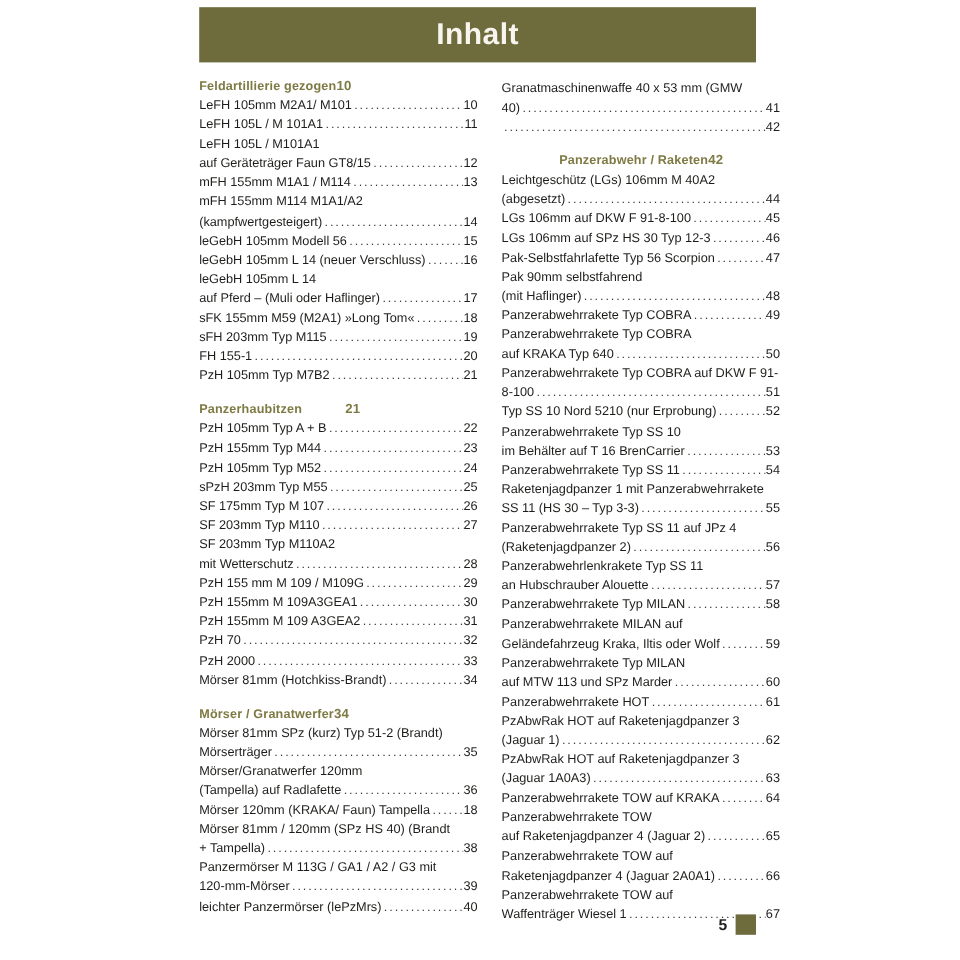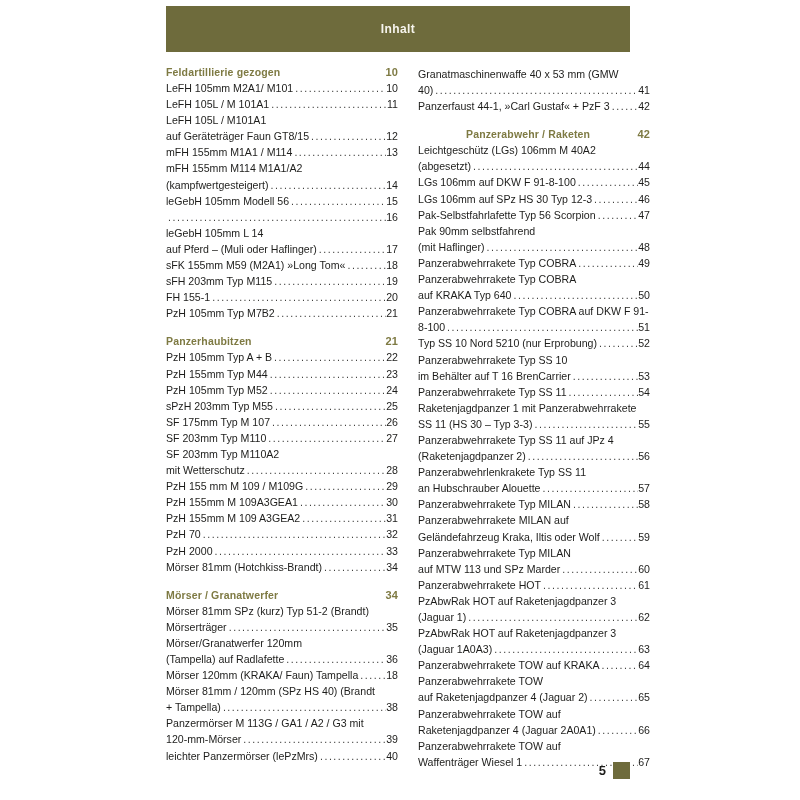--- a/index.html
+++ b/index.html
@@ -25,21 +25,21 @@
     top: 6px;
     width: 464px;
     height: 46px;
     background: #6e6b3c;
     display: flex;
     align-items: center;
     justify-content: center;
   }
   .header-title {
     color: #f7f5ee;
-    font-size: 12px;
+    font-size: 25px;
     font-weight: bold;
     letter-spacing: 0.4px;
   }
   .columns {
     position: absolute;
     left: 0;
     top: 66px;
     width: 800px;
     display: flex;
     gap: 0;
@@ -51,21 +51,21 @@
   .col-left {
     margin-left: 166px;
     padding-right: 8px;
   }
   .col-right {
     margin-left: 12px;
     padding-right: 8px;
   }
   .section-head {
     display: flex;
-    justify-content: space-between;
+    justify-content: flex-start;
     align-items: baseline;
     color: #7e7a43;
     font-weight: bold;
     font-size: 10.5px;
     letter-spacing: 0.15px;
     margin-bottom: 2px;
     margin-top: 0px;
   }
   .section-head .sh-title {
     white-space: nowrap;
@@ -177,20 +177,21 @@
           <span class="e-title">(kampfwertgesteigert)</span>
           <span class="e-dots">............................................................</span>
           <span class="e-page">14</span>
         </div>
         <div class="entry">
           <span class="e-title">leGebH 105mm Modell 56</span>
           <span class="e-dots">............................................................</span>
           <span class="e-page">15</span>
         </div>
         <div class="entry">
+          <span class="e-title">leGebH 105mm L 14 (neuer Verschluss)</span>
           <span class="e-dots">............................................................</span>
           <span class="e-page">16</span>
         </div>
         <div class="entry nodots nopage">
           <span class="e-title">leGebH 105mm L 14</span>
           <span class="e-dots">............................................................</span>
         </div>
         <div class="entry">
           <span class="e-title">auf Pferd – (Muli oder Haflinger)</span>
           <span class="e-dots">............................................................</span>
@@ -346,21 +347,20 @@
         <div class="entry nodots nopage">
           <span class="e-title">Granatmaschinenwaffe 40 x 53 mm (GMW</span>
           <span class="e-dots">............................................................</span>
         </div>
         <div class="entry">
           <span class="e-title">40)</span>
           <span class="e-dots">............................................................</span>
           <span class="e-page">41</span>
         </div>
         <div class="entry">
-          <span class="e-title">Panzerfaust 44-1, »Carl Gustaf« + PzF 3</span>
           <span class="e-dots">............................................................</span>
           <span class="e-page">42</span>
         </div>
         <div class="gap"></div>
         <div class="section-head" style="color: rgb(126, 122, 67); padding-left: 48px;">
           <span class="sh-title">Panzerabwehr / Raketen</span>
           <span class="sh-page">42</span>
         </div>
         <div class="entry nodots nopage">
           <span class="e-title">Leichtgeschütz (LGs) 106mm M 40A2</span>

